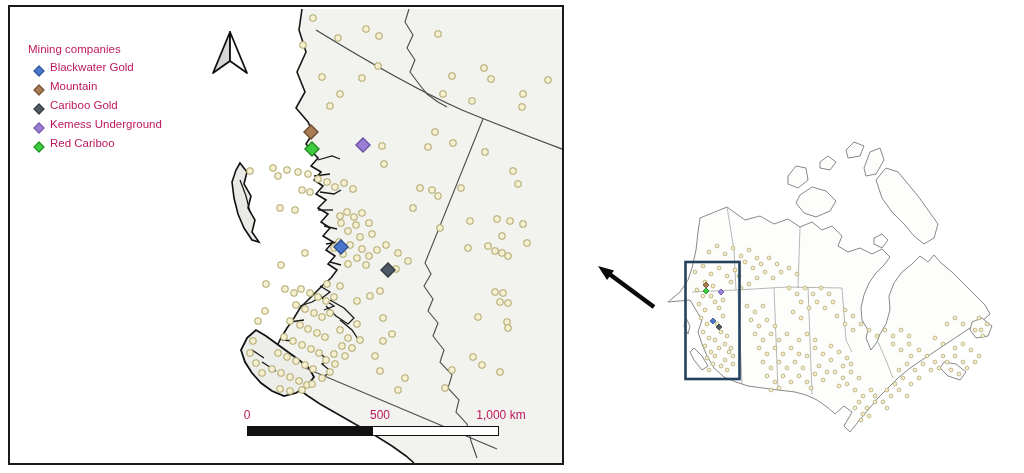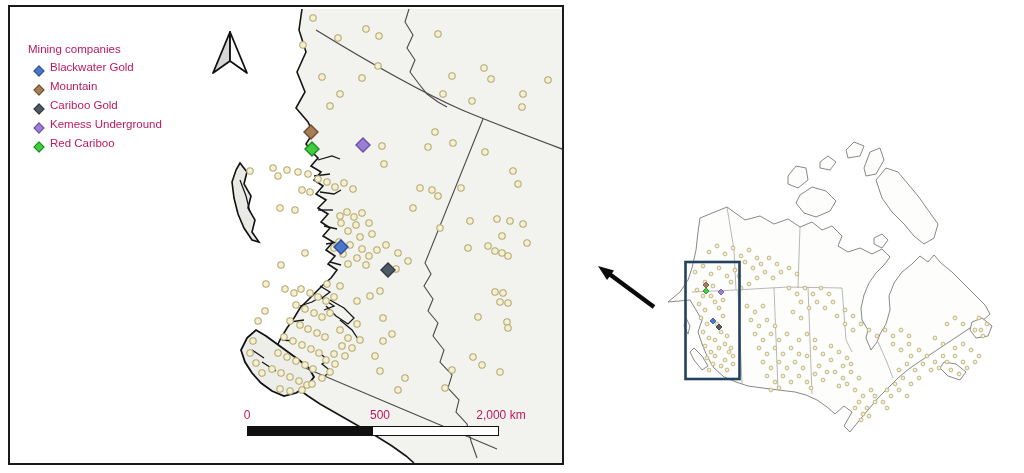--- a/index.html
+++ b/index.html
@@ -296,21 +296,21 @@
             </span>
             <span class="legend-label">Red Cariboo</span>
           </div>
         </div>
     </div>
 
     <div id="scalebar">
       <div id="scalebar-labels">
           <span class="scale-label" style="left: 10px;">0</span>
           <span class="scale-label" style="left: 135px; margin-left: 8px;">500</span>
-          <span class="scale-label" style="left: 260px; transform: translateX(-42%);">2,000 km</span>
+          <span class="scale-label" style="left: 260px; transform: translateX(-42%);">1,000 km</span>
         </div>
       <div id="scalebar-bar">
         <div class="scale-seg" id="scale-seg-0" style="background: rgb(17, 17, 17);"></div>
         <div class="scale-seg" id="scale-seg-1" style="background: rgb(255, 255, 255);"></div>
       </div>
     </div>
   </div>
 
   <svg id="inset-svg" width="449" height="340" viewBox="575 128 449 340">
 

